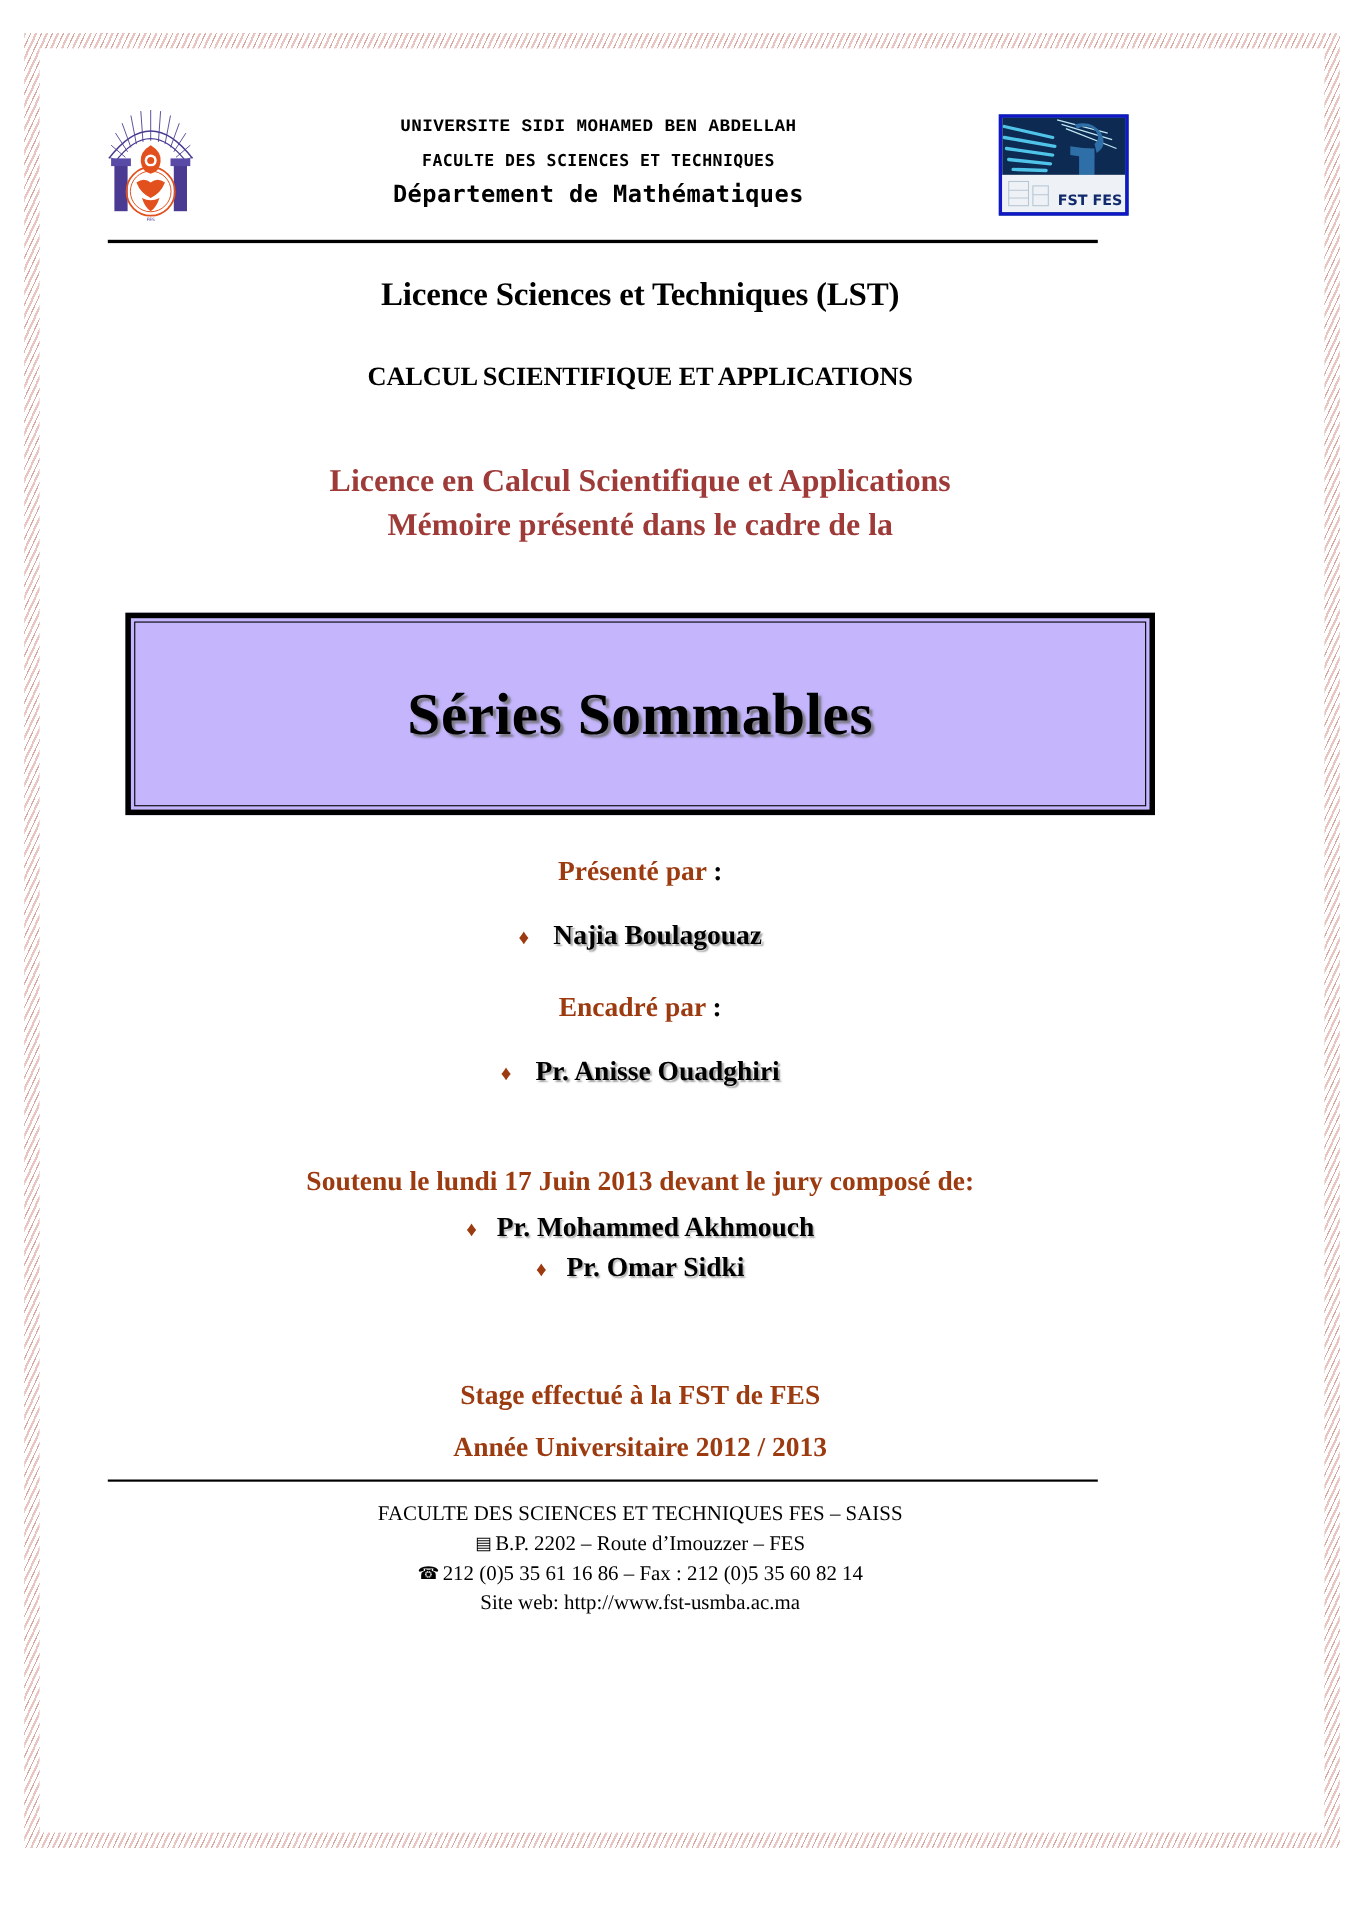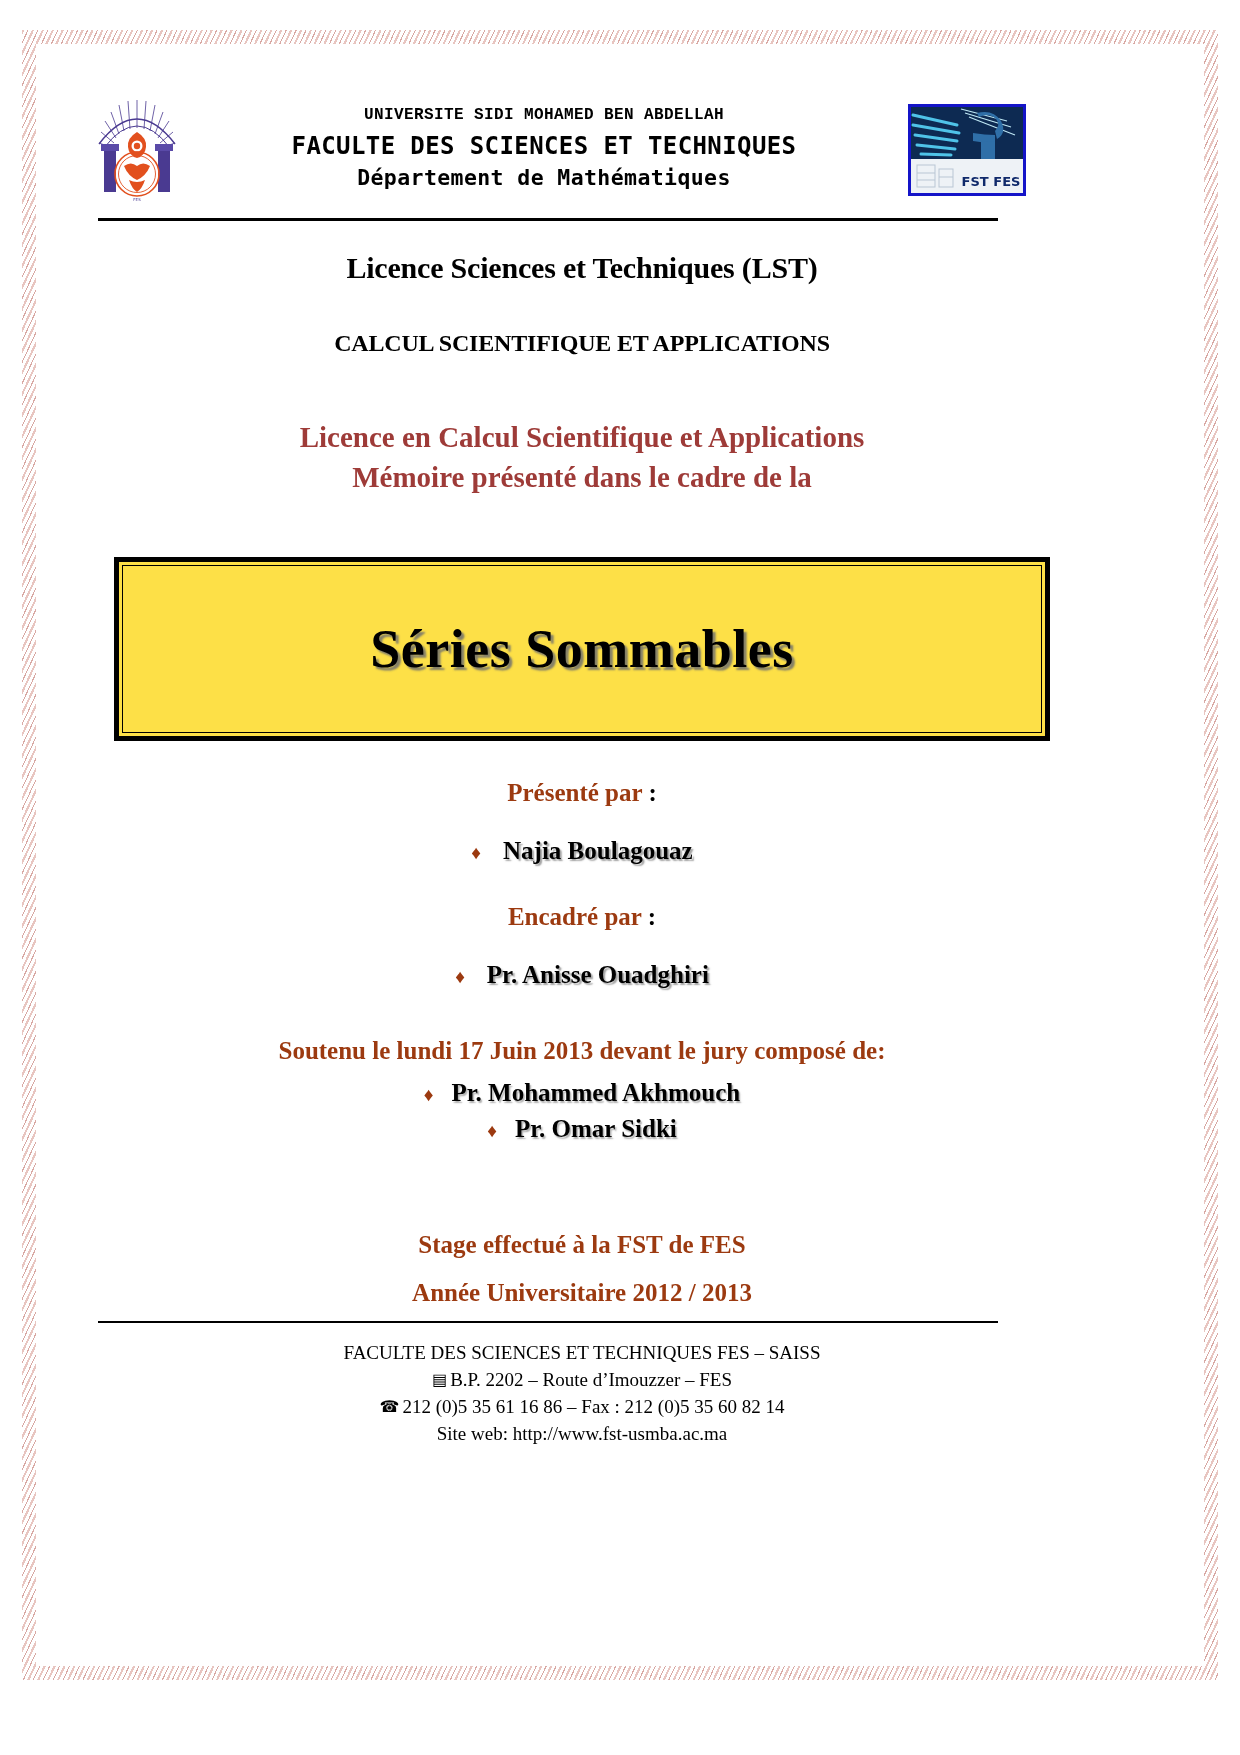--- a/index.html
+++ b/index.html
@@ -67,21 +67,21 @@
   .header-titles {
     flex: 1 1 auto;
     text-align: center;
     padding-top: 8px;
     font-family: "DejaVu Sans Mono", monospace;
     font-weight: bold;
     color: #000000;
     letter-spacing: 0.4px;
   }
   .header-titles .l1 { font-size: 16px; line-height: 31px; font-family: Liberation Mono, monospace; }
-  .header-titles .l2 { font-size: 24px; line-height: 31px; text-align: center; }
+  .header-titles .l2 { font-size: 15px; line-height: 31px; text-align: center; }
   .header-titles .l3 { font-size: 21.5px; line-height: 31px; }
 
   .fst-logo {
     width: 118px;
     height: 92px;
     flex: 0 0 auto;
     margin-top: 12px;
     margin-right: 44px;
     border: 3px solid #1414c8;
     box-sizing: border-box;
@@ -123,21 +123,21 @@
     font-weight: bold;
     line-height: 40px;
     margin-top: 60px;
   }
 
   
   .title-box {
     margin: 60px 20px 0 20px;
     border: 5px solid #000000;
     padding: 3px;
-    background: #fde047;
+    background: #c4b5fd;
   }
   .title-box-inner {
     border: 1.5px solid #000000;
     height: 166px;
     display: flex;
     align-items: center;
     justify-content: center;
   }
   .doc-title {
     font-size: 54px;
@@ -179,21 +179,21 @@
     text-shadow: 2px 2px 1.5px rgba(140,140,140,0.8);
   }
 
   .encadre-gap { }
 
   .jury-line {
     text-align: center;
     color: #9c3a10;
     font-size: 25px;
     font-weight: bold;
-    margin-top: 48px;
+    margin-top: 72px;
   }
   .jury-list {
     margin-top: 10px;
     padding-left: 0;
   }
   .jury-row {
     display: flex;
     align-items: baseline;
     justify-content: center;
     font-size: 25px;

